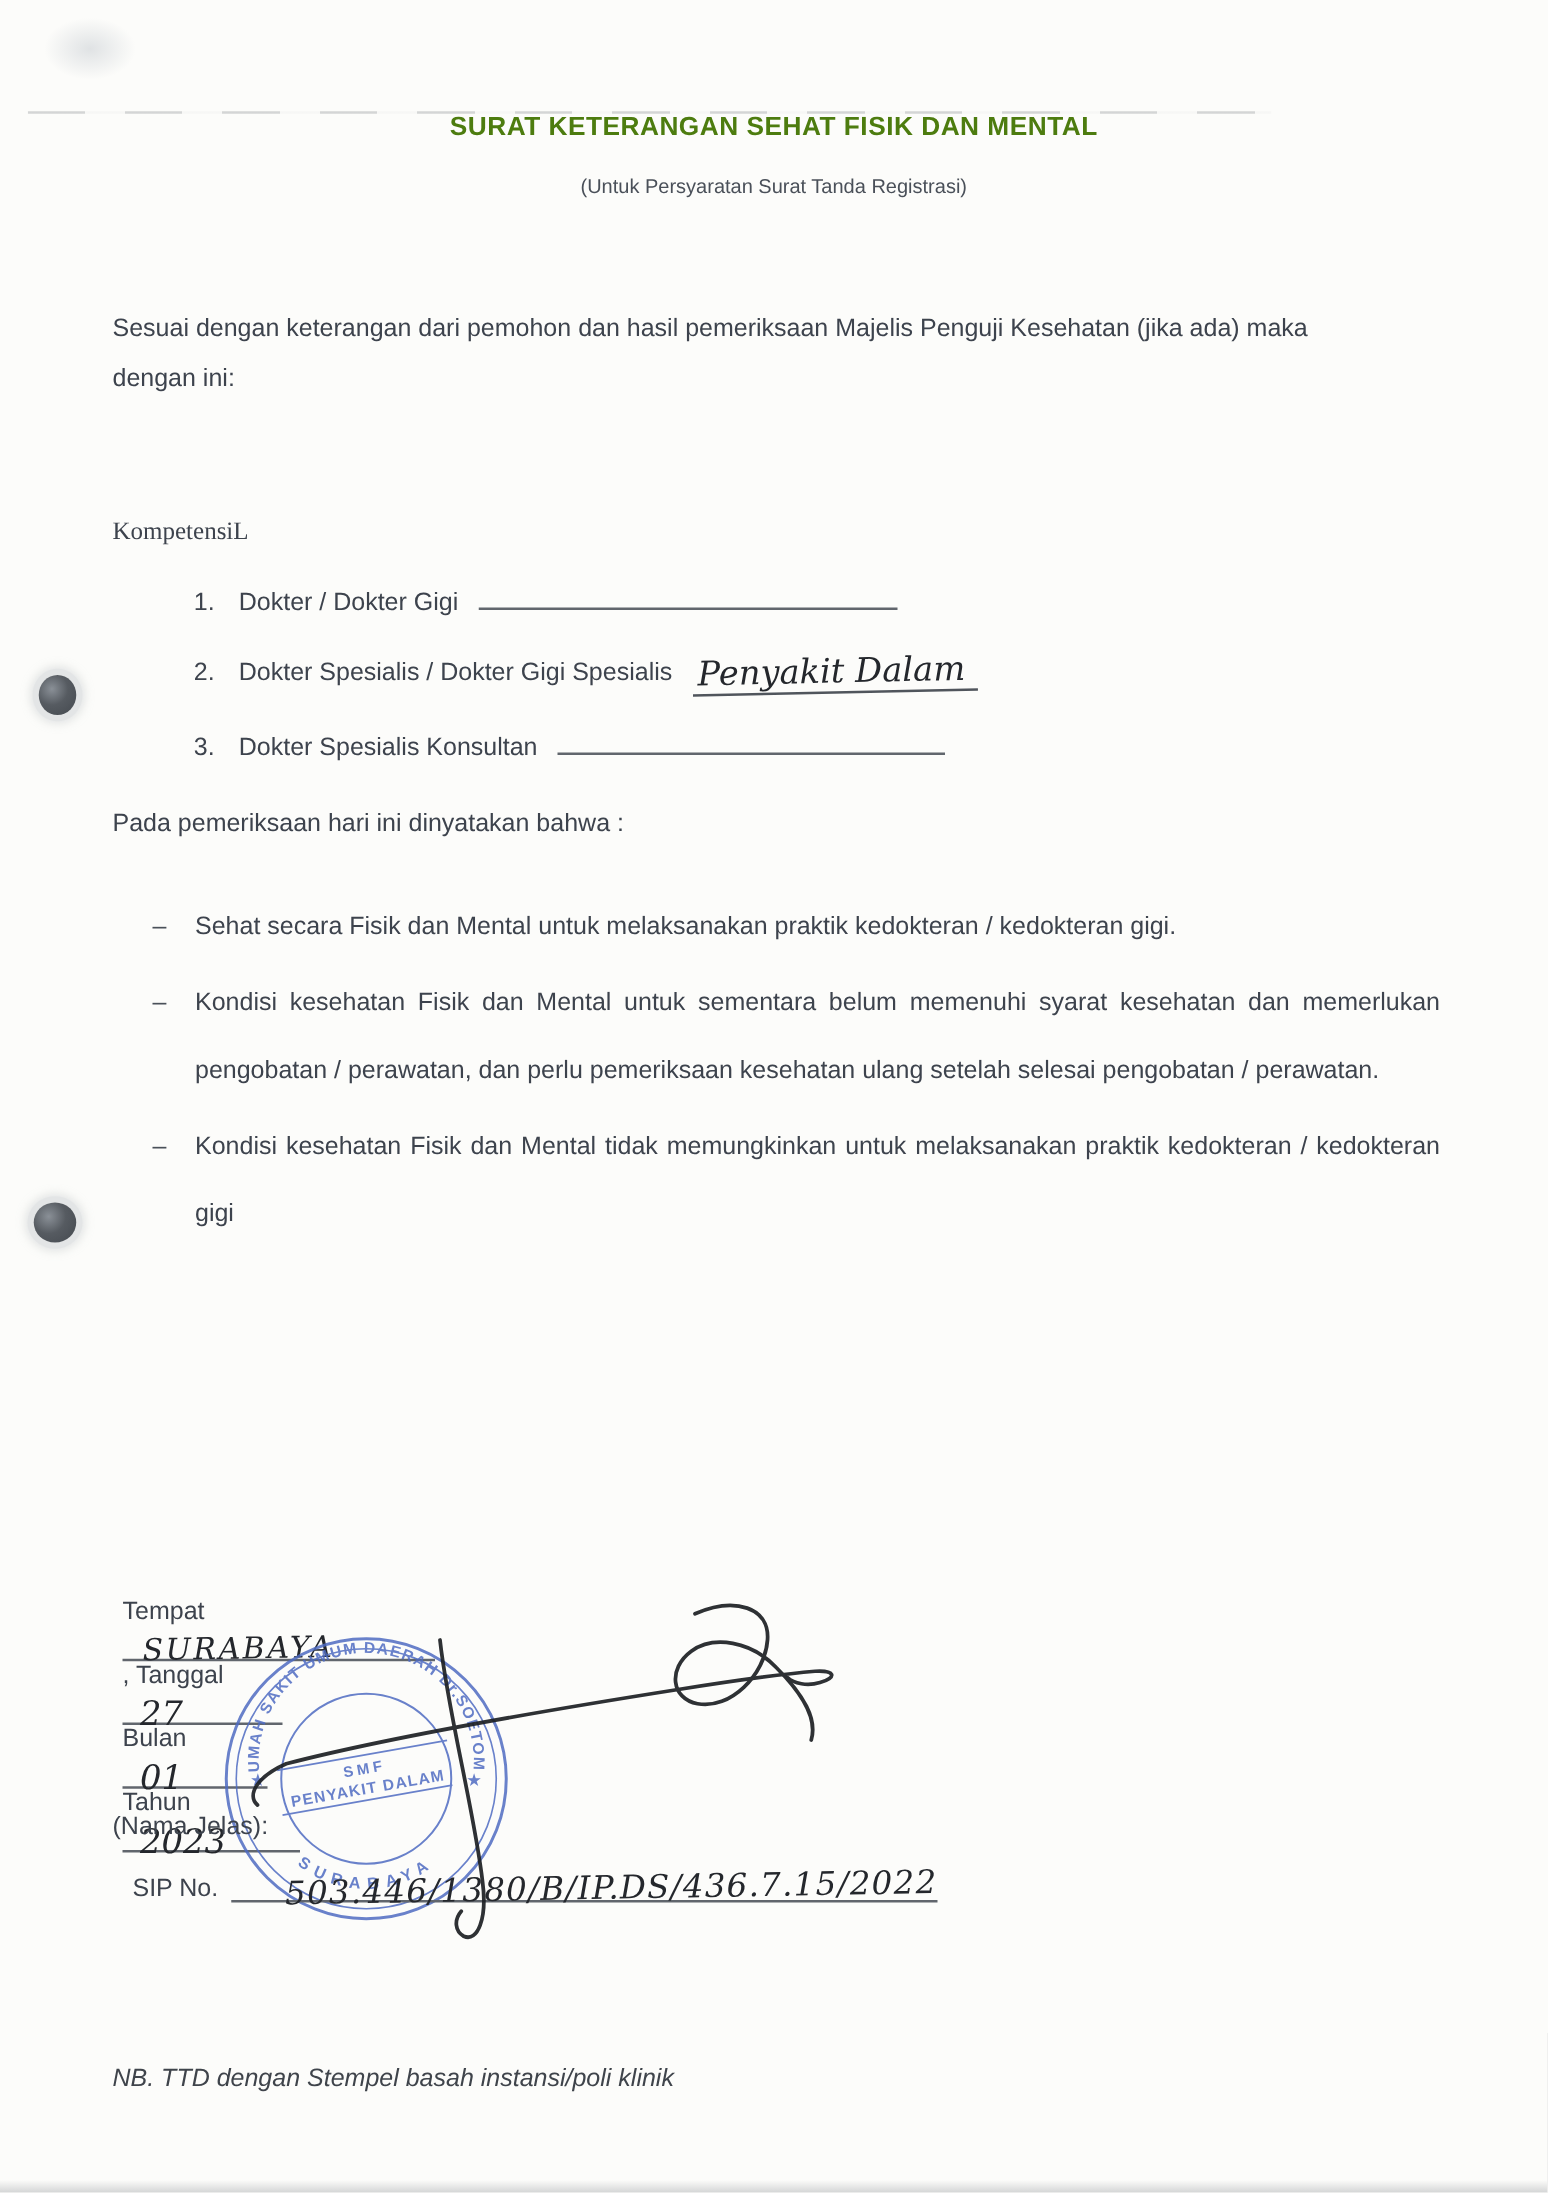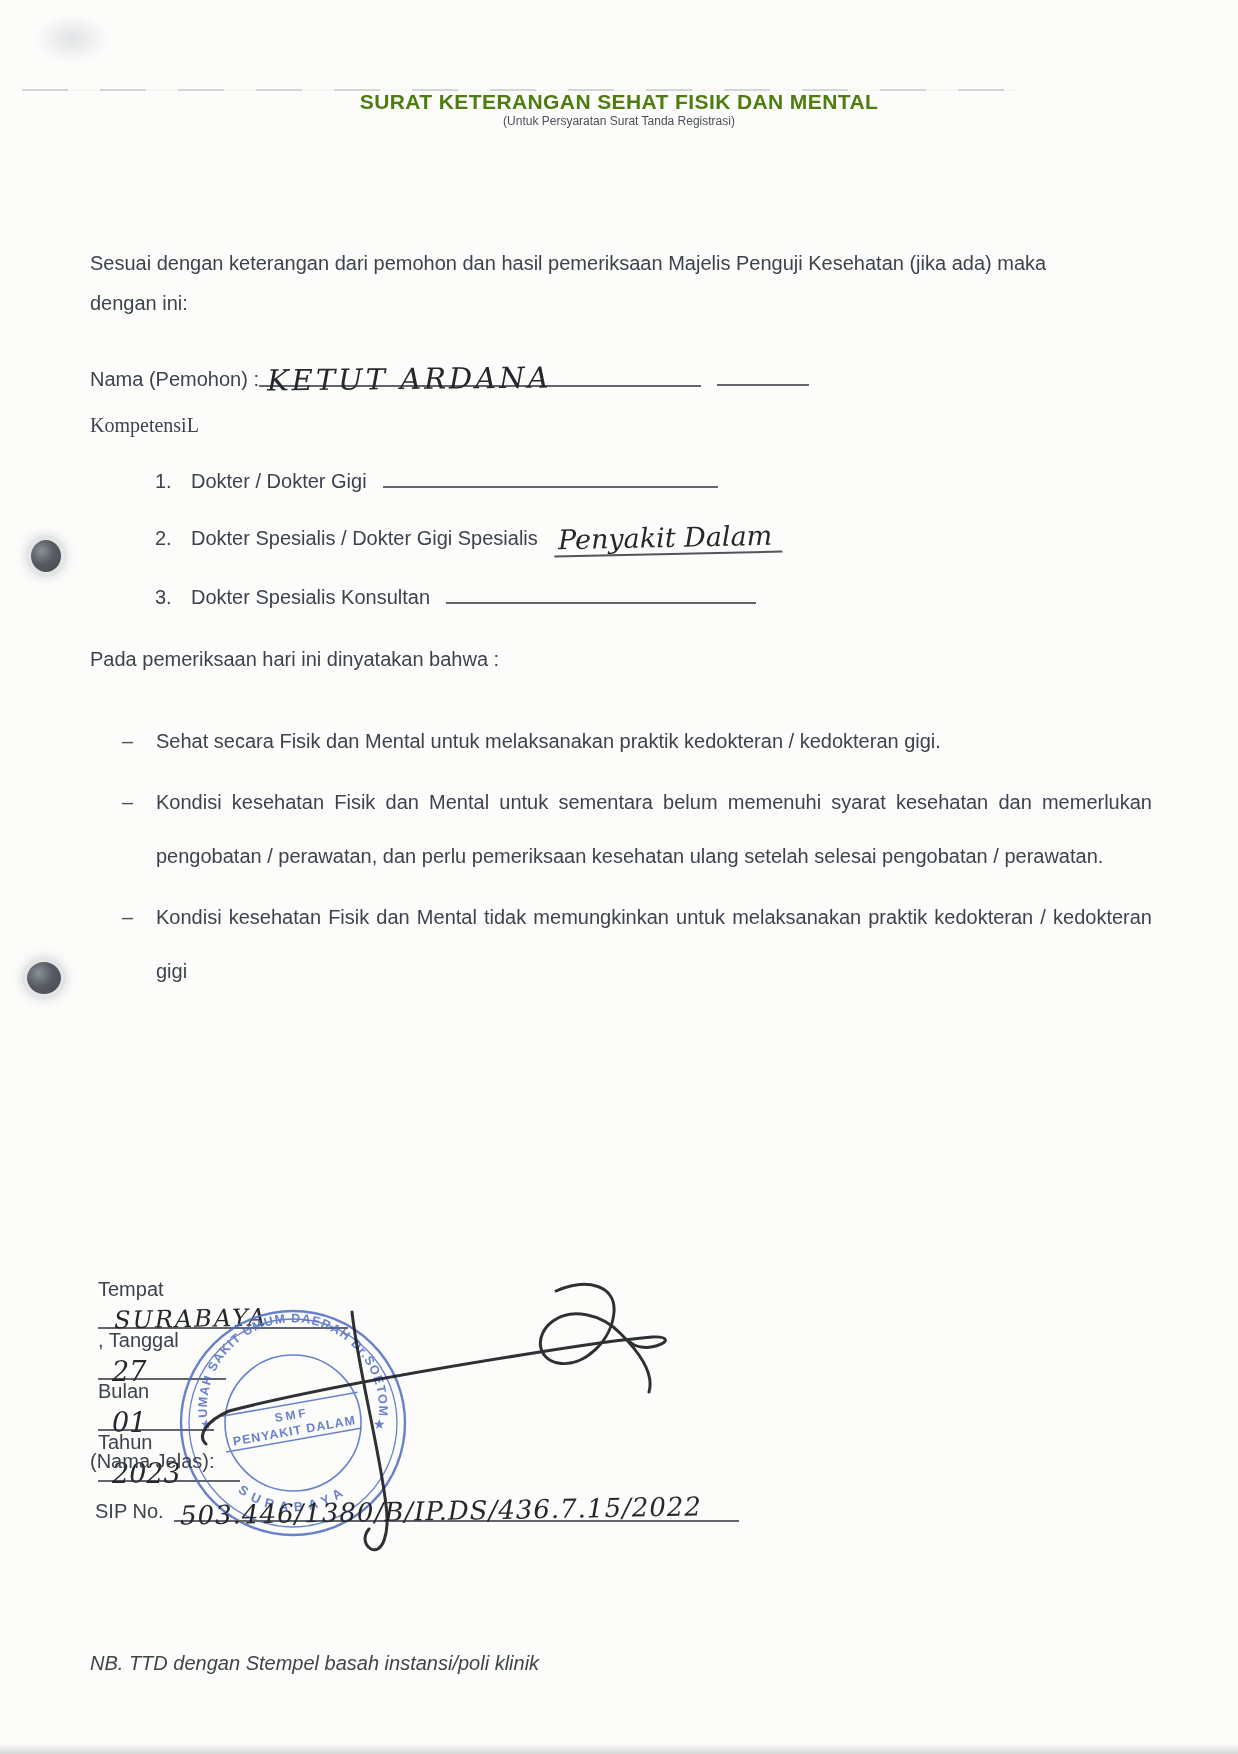--- a/index.html
+++ b/index.html
@@ -17,21 +17,21 @@
     background:linear-gradient(to bottom,rgba(0,0,0,0),rgba(128,132,138,.32));}
   .punch{position:absolute;border-radius:50%;
     background:radial-gradient(circle at 35% 35%,#8a9097 0%,#565b61 45%,#44494f 100%);
     box-shadow:0 0 0 5px rgba(226,228,230,.9),0 0 8px 7px rgba(178,182,187,.35);}
   #punch1{left:31px;top:540px;width:30px;height:32px;}
   #punch2{left:27px;top:962px;width:34px;height:32px;}
 
   
   .title-block{position:absolute;left:0;top:90px;width:100%;text-align:center;}
   .doc-title{font-size:21px;font-weight:bold;color:#4d7c0f;letter-spacing:.4px;}
-  .doc-subtitle{font-size:12px;color:#4a5059;}
+  .doc-subtitle{margin-top:27px;font-size:16px;color:#4a5059;}
   .intro{position:absolute;left:90px;top:243px;width:1018px;font-size:20px;line-height:40px;}
   .row{display:flex;align-items:baseline;}
   .lbl{white-space:nowrap;font-size:20px;}
   .uline{display:inline-block;border-bottom:2px solid #61666d;height:26px;position:relative;}
   .hw{font-family:"DejaVu Serif",cursive;font-style:italic;color:#24272c;white-space:nowrap;}
   #nama-row{position:absolute;left:90px;top:358px;}
   .hw-name{font-size:29px;letter-spacing:3px;display:inline-block;transform:rotate(-.6deg) translateY(3px);padding-left:8px;}
   .uline-nama{width:442px;}
   .uline-nama2{width:92px;margin-left:16px;}
   #komp-label{position:absolute;left:90px;top:414px;font-size:20px;font-family:Liberation Serif, serif;}
@@ -52,21 +52,21 @@
   .hw-tempat{font-size:24px;letter-spacing:2px;display:inline-block;transform:rotate(-1deg) translateY(4px);padding-left:16px;}
   .uline-tanggal{width:128px;margin-left:6px;}
   .hw-num{font-size:27px;display:inline-block;transform:translateY(4px);padding-left:14px;}
   .uline-bulan{width:116px;margin-left:10px;margin-right:28px;}
   .uline-tahun{width:142px;margin-left:10px;}
   .sp{display:inline-block;width:26px;}
   #stamp-wrap{position:absolute;left:176px;top:1306px;width:236px;height:236px;opacity:.84;filter:blur(.4px);}
   #namajelas-row{position:absolute;left:90px;top:1450px;}
   .uline-nj{width:660px;}
   .hw-nj{font-size:25px;letter-spacing:.5px;display:inline-block;transform:rotate(-.8deg) translateY(2px);padding-left:14px;}
-  #sip-row{position:absolute;left:95px;top:1494px;}
+  #sip-row{position:absolute;left:106px;top:1494px;text-align:right;}
   .uline-sip{width:565px;margin-left:10px;}
   .hw-sip{font-size:26px;letter-spacing:1px;display:inline-block;transform:rotate(-1deg) translateY(2px);padding-left:6px;}
   #nb-note{position:absolute;left:90px;top:1652px;font-size:20px;font-style:italic;color:#3f444b;}
   #signature-svg{position:absolute;left:0;top:0;pointer-events:none;}
 </style>
 </head>
 <body>
 
 <div class="sheet">
 
@@ -75,25 +75,20 @@
   <div class="punch" id="punch1"></div>
   <div class="punch" id="punch2"></div>
 
   <div class="title-block">
     <div class="doc-title">SURAT KETERANGAN SEHAT FISIK DAN MENTAL</div>
     <div class="doc-subtitle">(Untuk Persyaratan Surat Tanda Registrasi)</div>
   </div>
 
   <div class="intro">Sesuai dengan keterangan dari pemohon dan hasil pemeriksaan Majelis Penguji Kesehatan (jika ada) maka dengan ini:</div>
 
-  <div class="row" id="nama-row">
-    <span class="lbl">Nama (Pemohon) :</span>
-    <span class="uline uline-nama"><span class="hw hw-name">KETUT ARDANA</span></span>
-    <span class="uline uline-nama2"></span>
-  </div>
 
   <div id="komp-label">KompetensiL</div>
 
   <div id="komp-list">
     <div class="komp-item">
       <span class="komp-num">1.</span>
       <span class="komp-lbl">Dokter / Dokter Gigi</span>
       <span class="komp-line line-330"></span>
     </div>
     <div class="komp-item">

